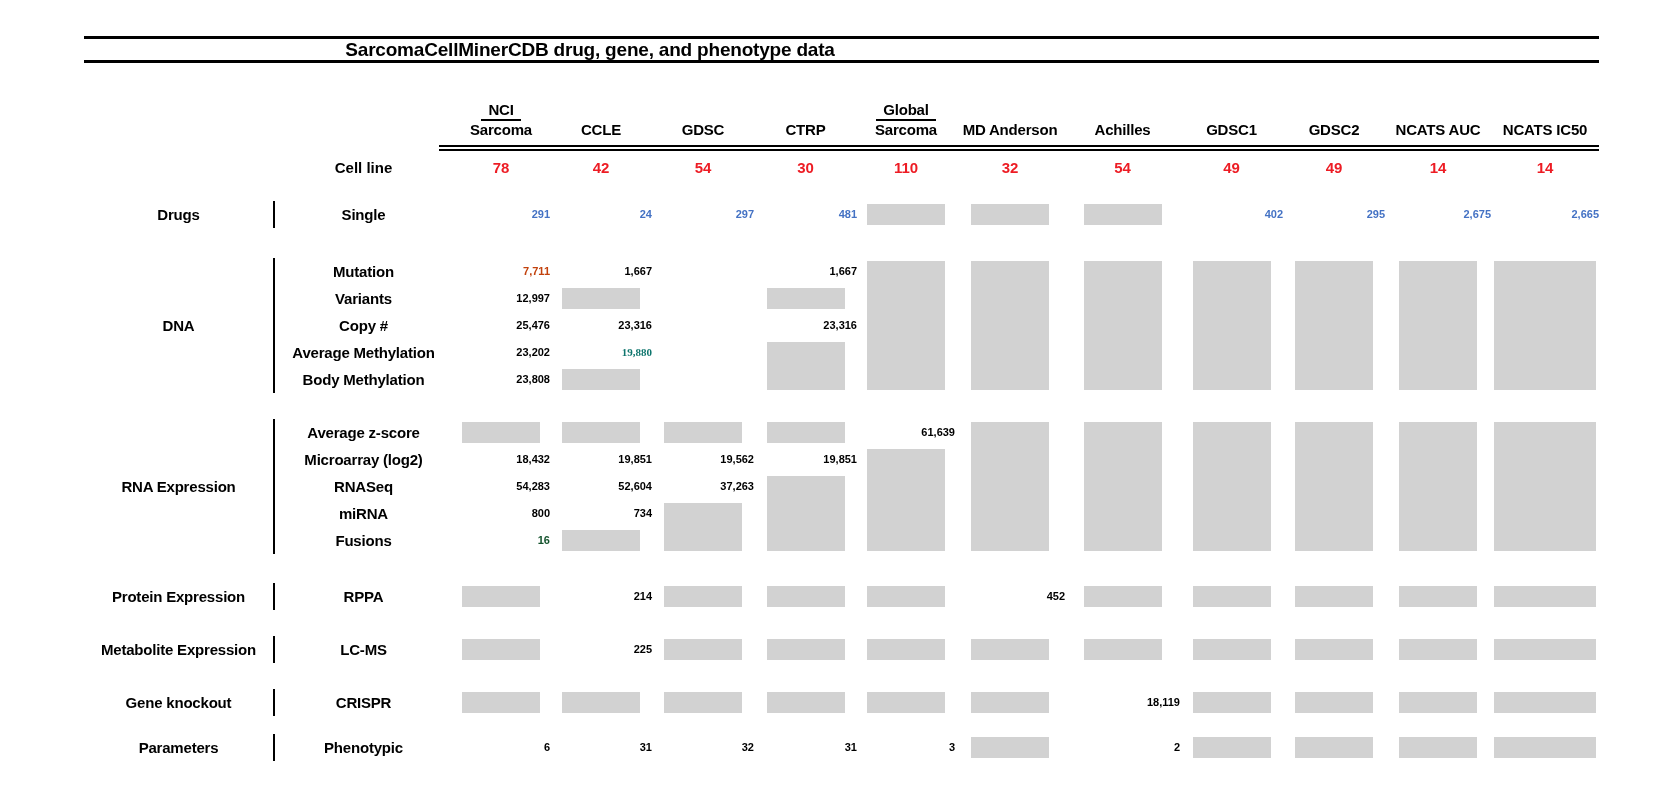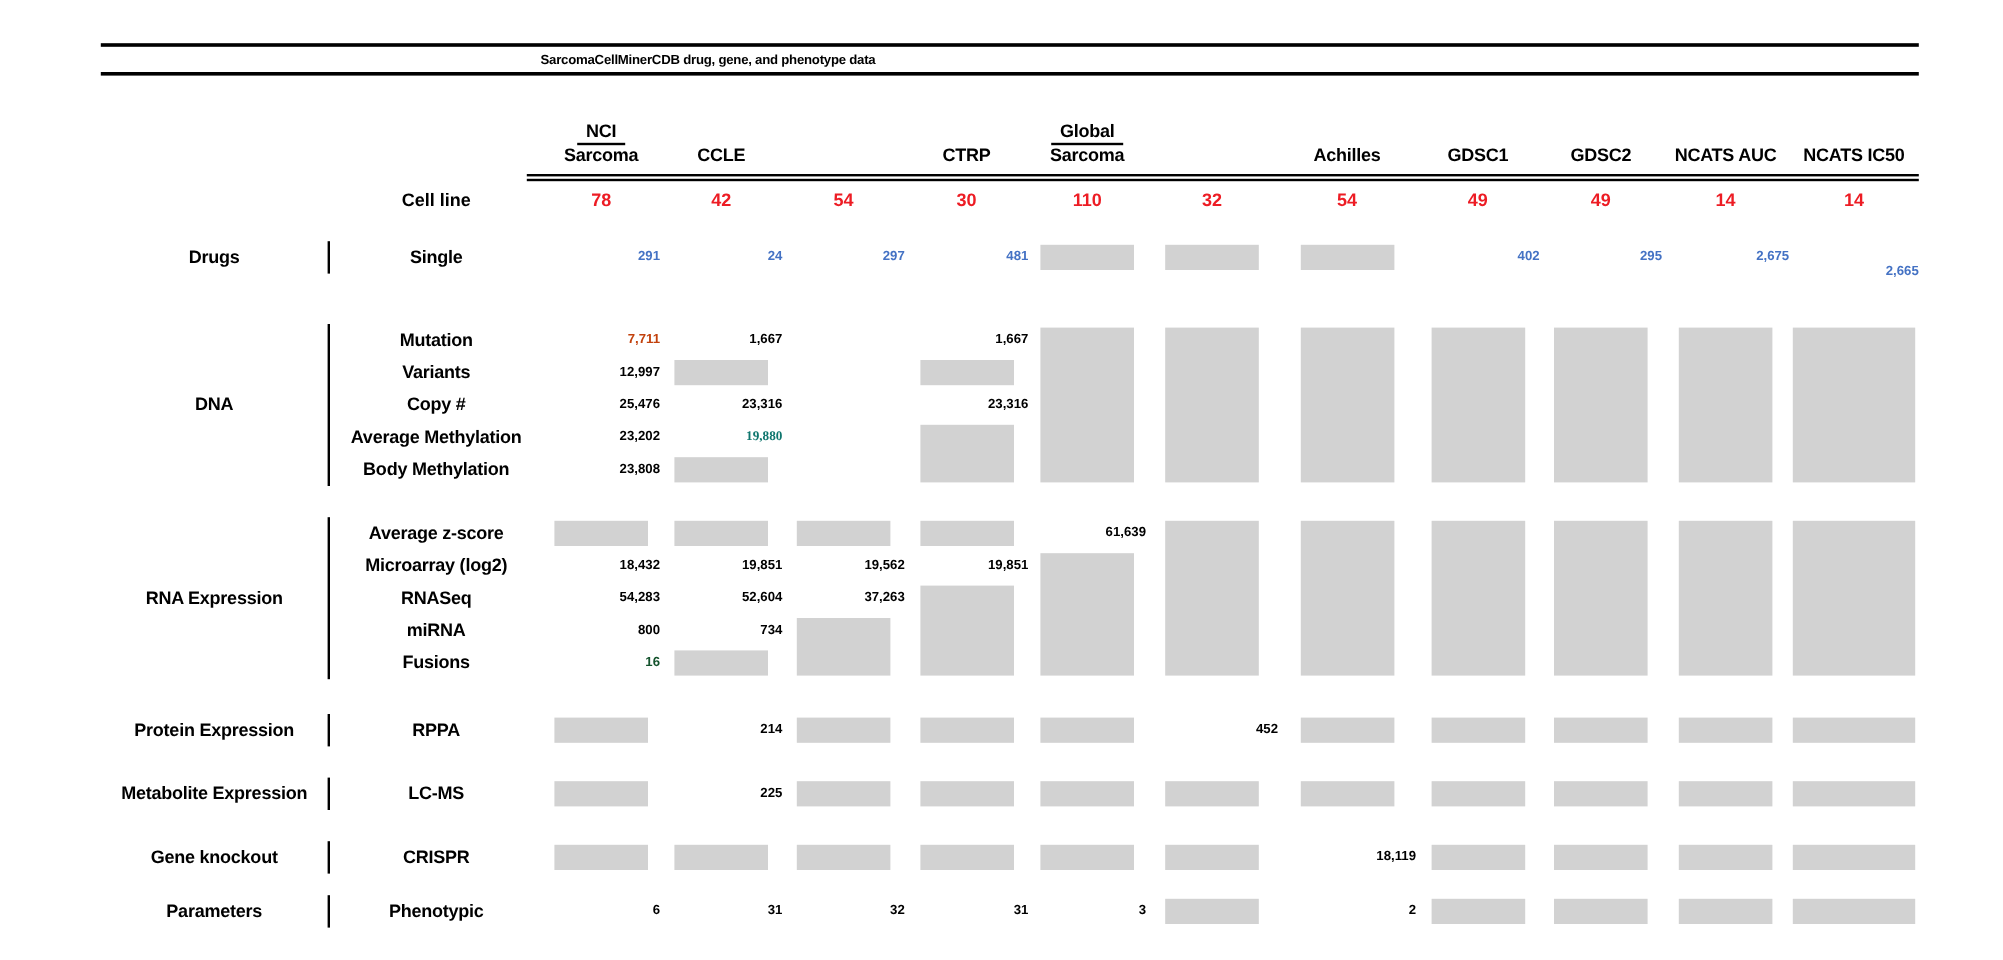--- a/index.html
+++ b/index.html
@@ -14,21 +14,21 @@
   .figure { position: relative; margin-left: 84px; width: 1515px; }
 
   
   .titlebar {
     margin-top: 36px;
     border-top: 3px solid #000;
     border-bottom: 3px solid #000;
     height: 27px;
     display: flex; align-items: center;
   }
-  .title { width: 1012px; text-align: center; font-size: 11px; letter-spacing: -0.2px; }
+  .title { width: 1012px; text-align: center; font-size: 19px; letter-spacing: -0.2px; }
 
   
   .grid {
     display: grid;
     grid-template-columns: 191px 177px 98px 102px 102px 103px 98px 110px 115px 103px 102px 106px 108px;
   }
 
   
   .header { grid-template-rows: 82px 6px; }
   .hcell {
@@ -73,26 +73,32 @@
     <div class="title">SarcomaCellMinerCDB drug, gene, and phenotype data</div>
   </div>
   <div id="header" class="grid header">
       <div class="hcell" style="grid-column: 3;">
         <span class="hprefix">NCI</span>
         <span class="hname">Sarcoma</span>
       </div>
       <div class="hcell" style="grid-column: 4;">
         <span class="hname">CCLE</span>
       </div>
+      <div class="hcell" style="grid-column: 5;">
+        <span class="hname">GDSC</span>
+      </div>
       <div class="hcell" style="grid-column: 6; margin-top: 26px;">
         <span class="hname">CTRP</span>
       </div>
       <div class="hcell" style="grid-column: 7;">
         <span class="hprefix">Global</span>
         <span class="hname">Sarcoma</span>
+      </div>
+      <div class="hcell" style="grid-column: 8;">
+        <span class="hname">MD Anderson</span>
       </div>
       <div class="hcell" style="grid-column: 9;">
         <span class="hname">Achilles</span>
       </div>
       <div class="hcell" style="grid-column: 10;">
         <span class="hname">GDSC1</span>
       </div>
       <div class="hcell" style="grid-column: 11;">
         <span class="hname">GDSC2</span>
       </div>
@@ -147,21 +153,21 @@
         </div>
         <div class="stack" style="grid-column: 10;">
           <div class="num" style="color: rgb(68, 114, 196);">402</div>
         </div>
         <div class="stack" style="grid-column: 11;">
           <div class="num" style="color: rgb(68, 114, 196);">295</div>
         </div>
         <div class="stack" style="grid-column: 12;">
           <div class="num" style="color: rgb(68, 114, 196);">2,675</div>
         </div>
-        <div class="stack wide" style="grid-column: 13; margin-top: 12px;">
+        <div class="stack wide" style="grid-column: 13;">
           <div class="num" style="color: rgb(68, 114, 196);">2,665</div>
         </div>
       </div>
       <div class="grid section" style="margin-top: 30px;">
         <div class="cat" style="height: 135px;">DNA</div>
         <div class="sublabels">
           <div class="rowlabel">Mutation</div>
           <div class="rowlabel">Variants</div>
           <div class="rowlabel">Copy #</div>
           <div class="rowlabel">Average Methylation</div>

